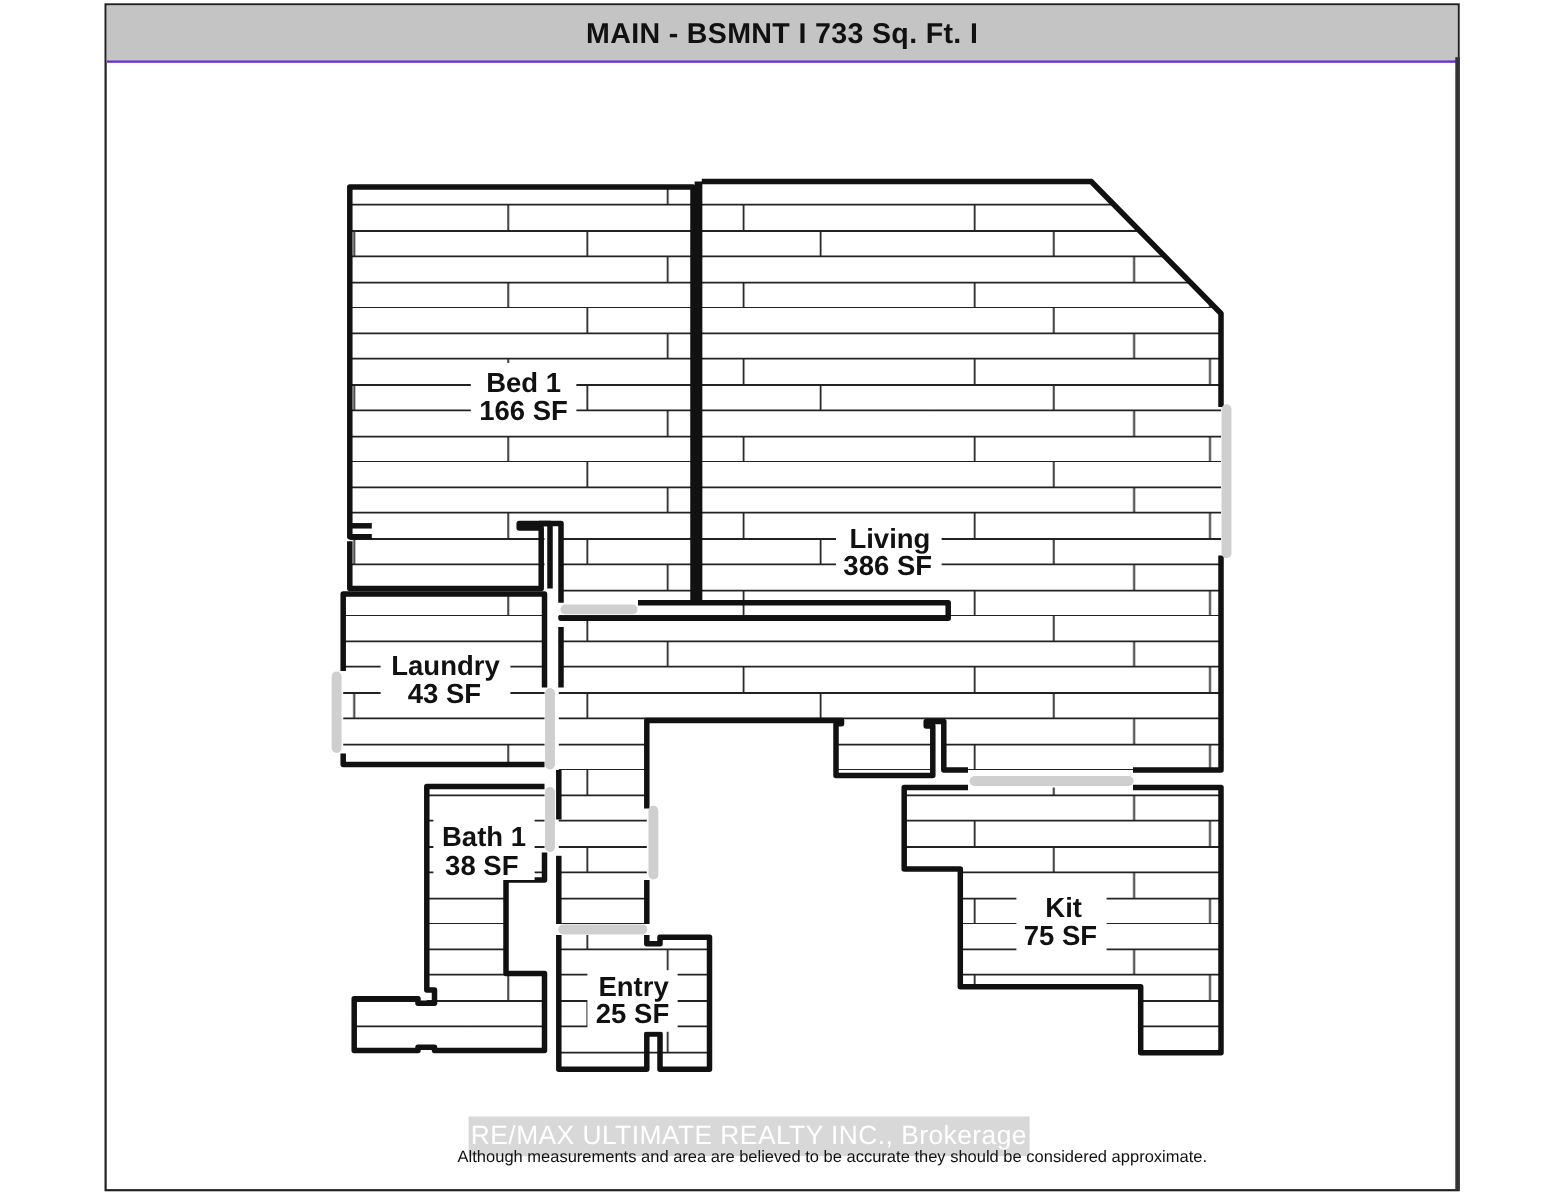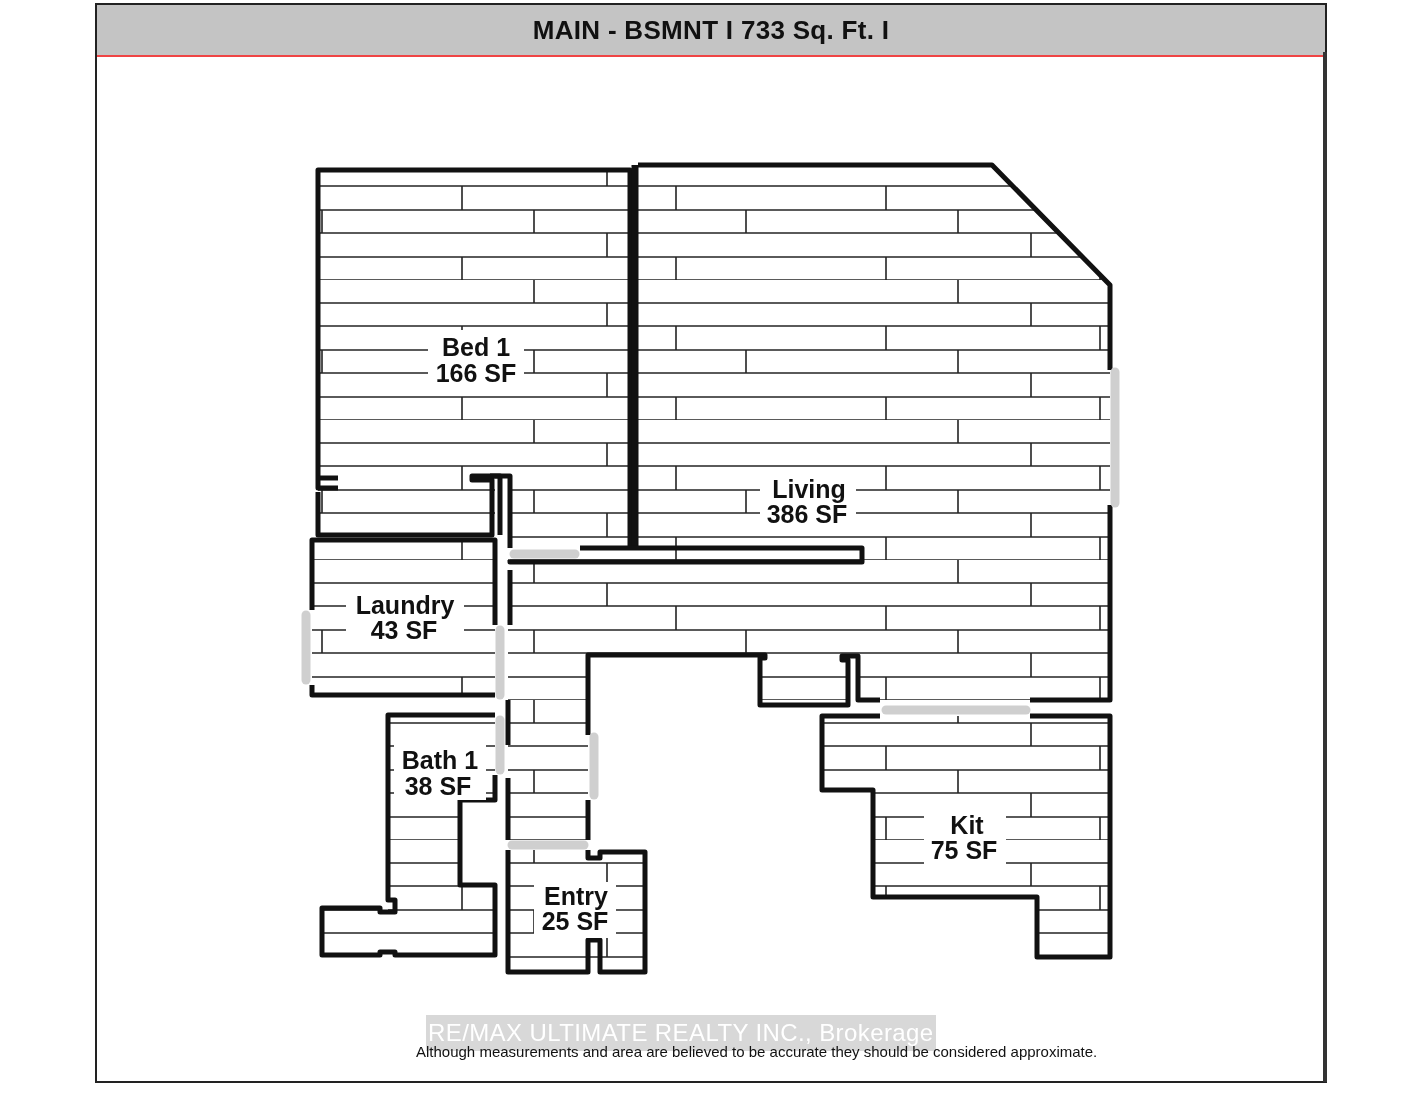--- a/index.html
+++ b/index.html
@@ -1,21 +1,21 @@
 <!DOCTYPE html>
 <html><head>
 <meta charset="utf-8">
 <style>
   html, body { margin: 0; padding: 0; background: #ffffff; }
   body { width: 1418px; height: 1094px; position: relative; overflow: hidden;
          font-family: "Liberation Sans", sans-serif; }
   .sheet { position: absolute; left: 95px; top: 3px; width: 1232px; height: 1080px;
            border: 2px solid #222; box-sizing: border-box; background: #fff; }
   .title-bar { position: absolute; left: 0; top: 0; right: 0; height: 50px;
-               background: #c4c4c4; border-bottom: 2px solid #ef4444;
+               background: #c4c4c4; border-bottom: 2px solid #6d28d9;
                display: flex; align-items: center; justify-content: center;
                font-weight: bold; font-size: 26px; color: #111; letter-spacing: 0.3px; }
   .right-strip { position: absolute; left: 1323px; top: 52px; width: 4px; height: 1030px; background: #333; }
   .plan { position: absolute; left: 0; top: 0; }
   .room-label { font-family: "Liberation Sans", sans-serif; font-weight: bold; font-size: 25px; fill: #111; }
   .watermark { position: absolute; left: 426px; top: 1015px; height: 28px; padding: 4px 2px;
                background: #d8d8d8; color: #fff; font-size: 24px; line-height: 28px;
                letter-spacing: 0.4px; white-space: nowrap; }
   .disclaimer { position: absolute; left: 392px; top: 1043px; font-size: 15px; color: #111; white-space: nowrap; margin-left: 24px; }
 </style>

